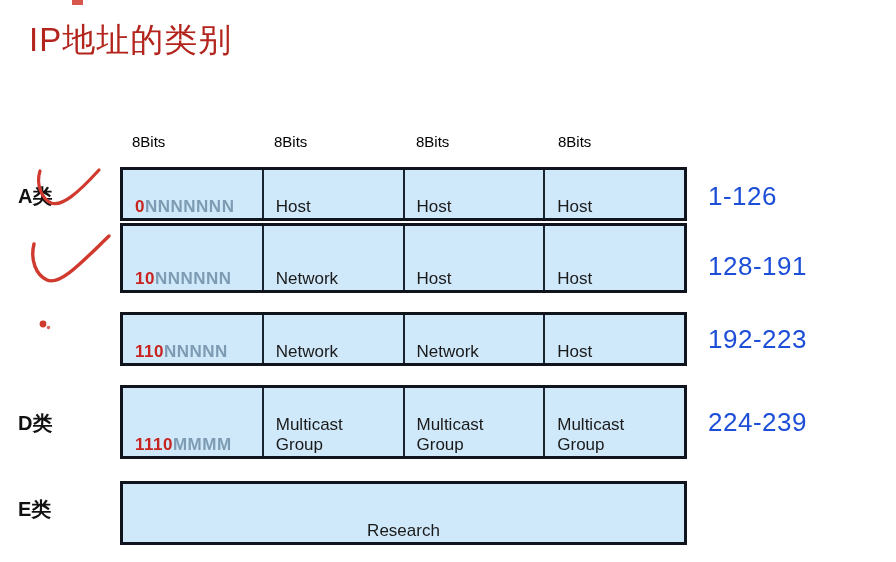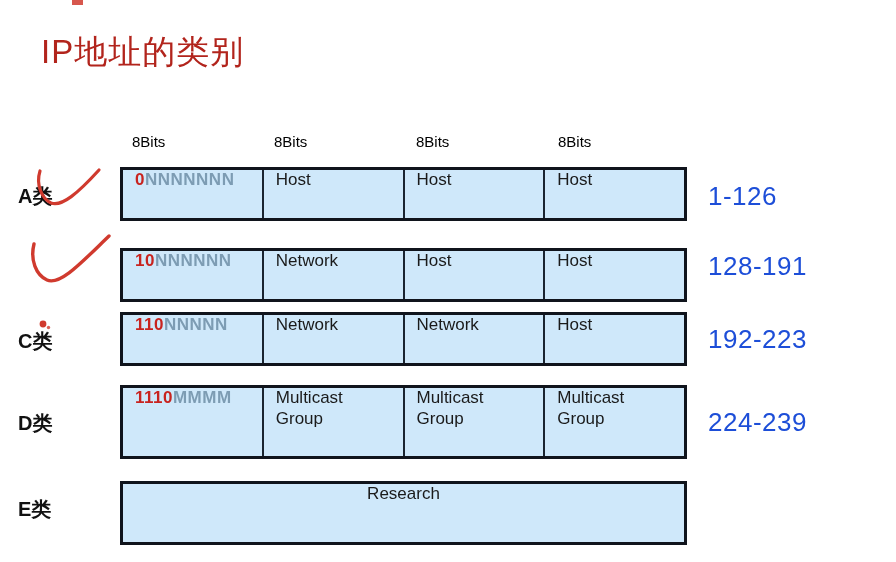--- a/index.html
+++ b/index.html
@@ -1,45 +1,45 @@
 <!DOCTYPE html>
 <html style="--title-red: #b2241c; --cell-bg: #cfe8fa; --border-dark: #10141c; --divider: #1a2430; --prefix-red: #c8231f; --prefix-letters: #7d9cb3; --text-dark: #1a1a1a; --annotation-red: #d03a2e;"><head>
 <meta charset="utf-8">
 <style>
   html,body{margin:0;padding:0;background:#ffffff;}
   .slide{
     position:relative;width:896px;height:562px;background:#ffffff;
     font-family:"Liberation Sans",sans-serif;overflow:hidden;
   }
   .page-title{
-    position:absolute;left:25px;top:14px;margin:16px;
+    position:absolute;left:25px;top:14px;margin:4px;
     font-size:33px;font-weight:normal;letter-spacing:1px;
     color:var(--title-red,#b2241c);
   }
   .top-smudge{
     position:absolute;left:72px;top:0;width:11px;height:5px;
     background:var(--annotation-red,#d03a2e);opacity:.85;
   }
   .bit{
     position:absolute;top:133px;font-size:15px;color:#000000;
   }
   .bit.b1{left:132px}.bit.b2{left:274px}.bit.b3{left:416px}.bit.b4{left:558px}
   .row{
     position:absolute;left:120px;width:567px;display:flex;
     background:var(--cell-bg,#cfe8fa);
     border:3px solid var(--border-dark,#10141c);
     box-sizing:border-box;
   }
   .row-a{top:167px;height:54px}
-  .row-b{top:248px;height:54px}
+  .row-b{top:223px;height:70px}
   .row-c{top:312px;height:54px}
   .row-d{top:385px;height:74px}
   .row-e{top:481px;height:64px}
   .cell{
-    flex:1;display:flex;align-items:flex-start;
+    flex:1;display:flex;align-items:flex-end;
     padding-left:12px;padding-right:16px;box-sizing:border-box;
     border-left:2px solid var(--divider,#1a2430);
     font-size:17px;line-height:1.22;color:var(--text-dark,#1a1a1a);
   }
   .cell:first-child{border-left:none}
   .cell.center{justify-content:center;padding-left:0;padding-right:0}
   .prefix{font-weight:bold;letter-spacing:.5px;white-space:nowrap}
   .prefix .r{color:var(--prefix-red,#c8231f)}
   .prefix .n{color:var(--prefix-letters,#7d9cb3)}
   .row-label{
@@ -68,21 +68,20 @@
   <div class="top-smudge"></div>
 
   <h1 class="page-title">IP地址的类别</h1>
 
   <span class="bit b1">8Bits</span>
   <span class="bit b2">8Bits</span>
   <span class="bit b3">8Bits</span>
   <span class="bit b4">8Bits</span>
 
   <span class="row-label lbl-a">A类</span>
-  <span class="row-label lbl-c">C类</span>
   <span class="row-label lbl-d">D类</span>
   <span class="row-label lbl-e">E类</span>
 
   <div class="row row-a">
     <div class="cell">
       <span class="prefix"><span class="r">0</span><span class="n">NNNNNNN</span></span>
     </div>
     <div class="cell">Host</div>
     <div class="cell">Host</div>
     <div class="cell">Host</div>

